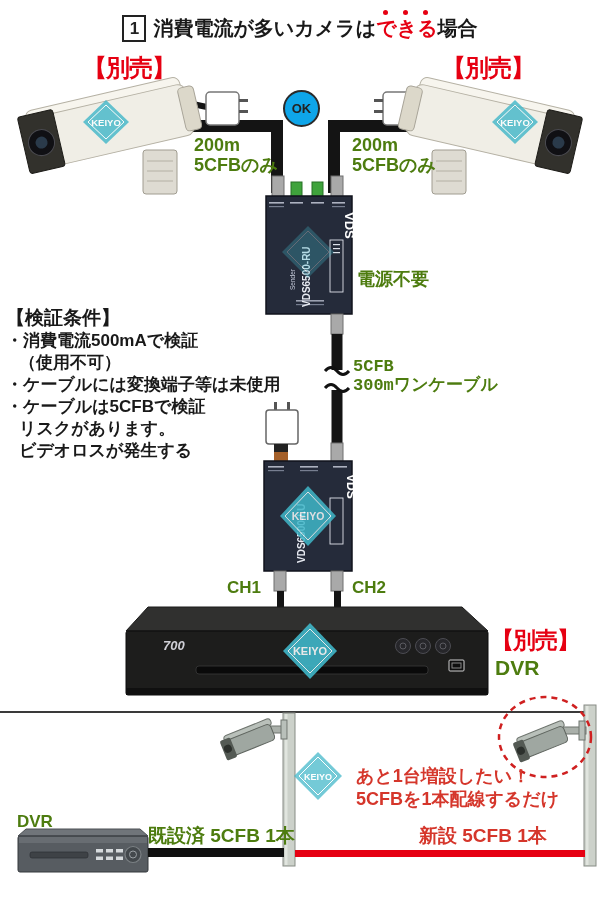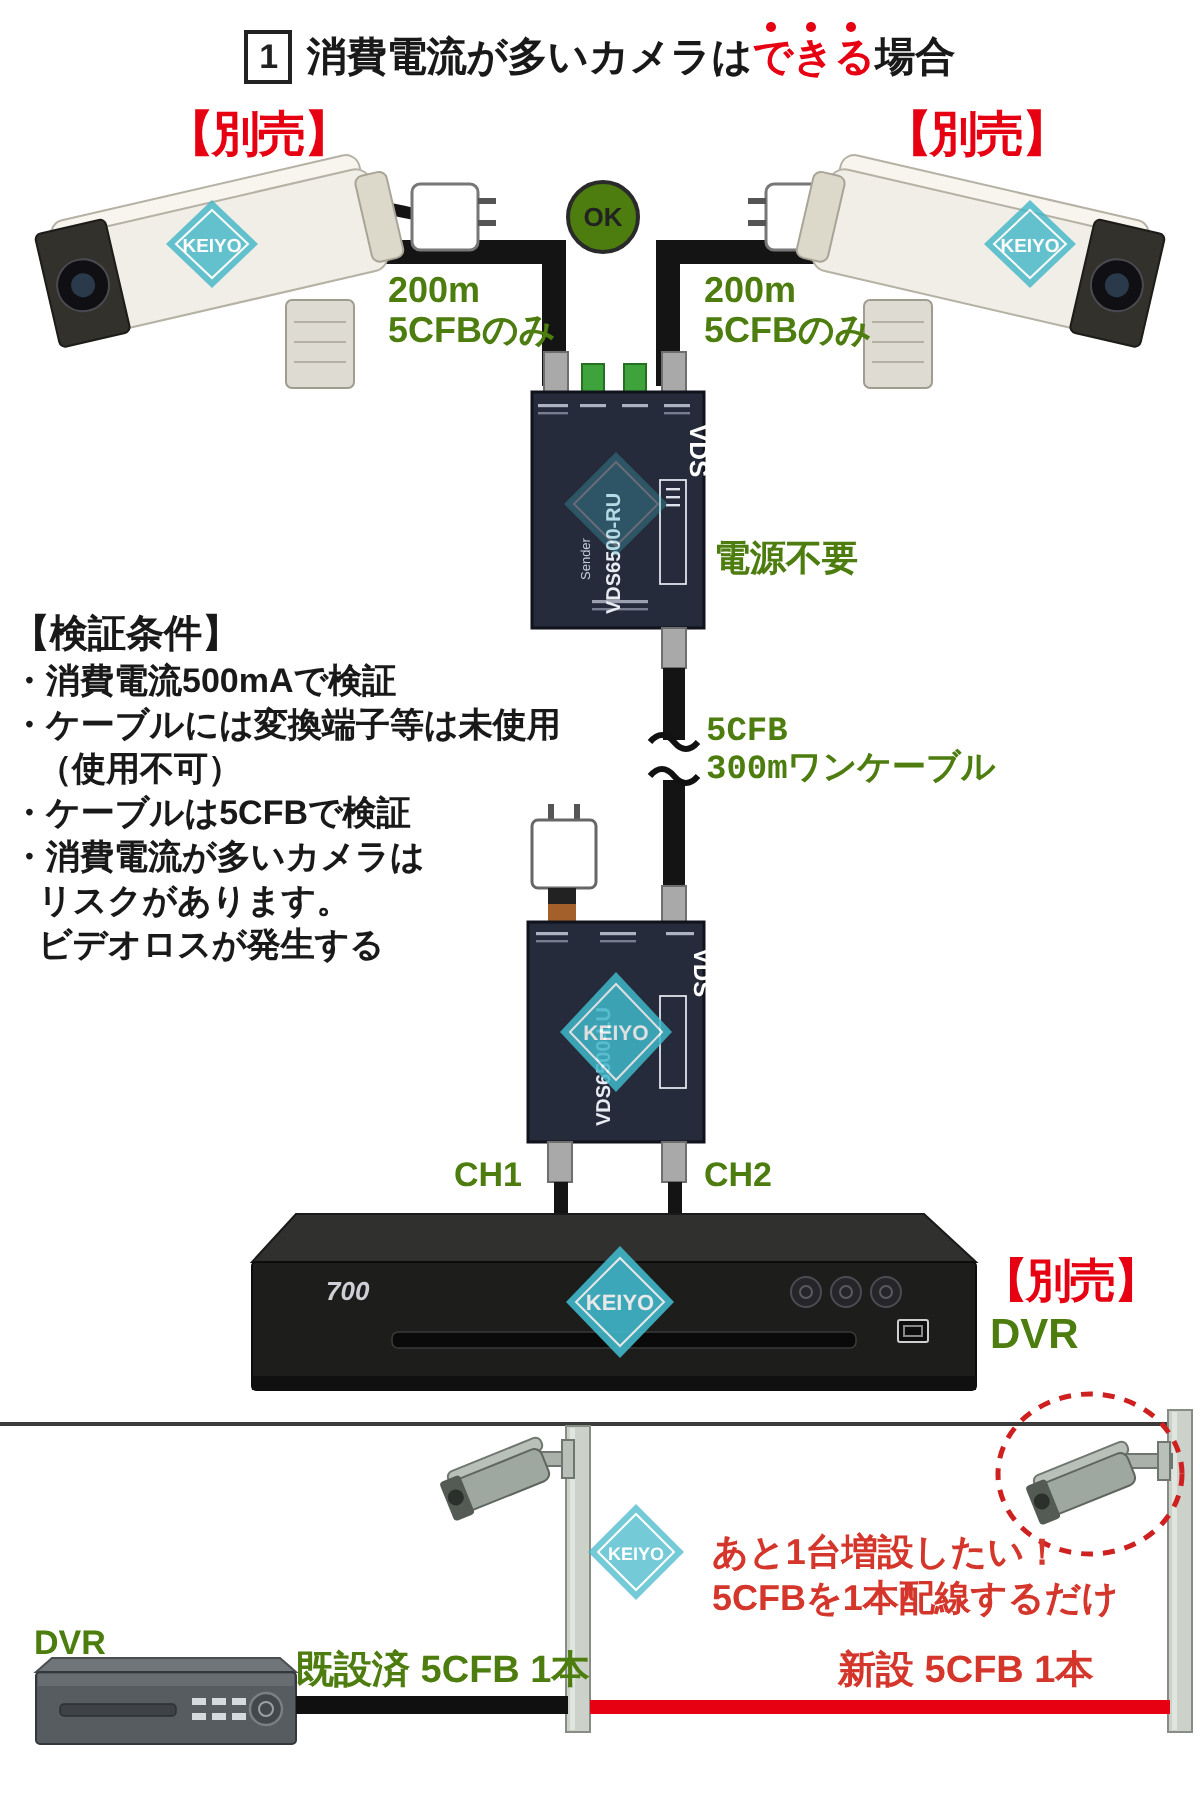--- a/index.html
+++ b/index.html
@@ -14,21 +14,21 @@
   .title-row{position:absolute;left:0;top:15px;width:100%;display:flex;justify-content:center;
              align-items:center;gap:7px;}
   .step-box{display:inline-block;border:2px solid #222;width:20px;height:23px;line-height:23px;
             text-align:center;font-weight:bold;font-size:17px;color:#222;}
   .title-text{font-size:20px;font-weight:bold;color:#191919;}
   .em-red{position:relative;color:#e60012;margin-top:23px;}
   .em-red .dot{position:absolute;top:-7px;width:5px;height:5px;border-radius:50%;background:#e60012;}
   .em-red .d1{left:7px;} .em-red .d2{left:27px;} .em-red .d3{left:47px;}
   .sold{font-size:24px;letter-spacing:-1px;}
   .ok-badge{position:absolute;left:283px;top:90px;width:33px;height:33px;border:2.5px solid #2a2a2a;
-            border-radius:50%;background:#4d7c0f;text-align:center;line-height:33px;
+            border-radius:50%;background:#0ea5e9;text-align:center;line-height:33px;
             font-size:13px;font-weight:bold;color:#222;}
   .cond{position:absolute;left:6px;top:306px;}
   .cond .hd{font-size:19px;font-weight:bold;color:#191919;line-height:24px;}
   .cond .ln{font-size:17px;font-weight:bold;line-height:22px;color:#191919;}
   .cond .ind{padding-left:13px;}
 </style>
 </head>
 <body>
 
 <div class="stage">
@@ -259,24 +259,23 @@
 <div class="t" style="left:352px;top:135px;font-size:18px;">
   <div>200m</div>
   <div>5CFBのみ</div>
 </div>
 
 <div class="t" style="left:357px;top:269px;font-size:18px;">電源不要</div>
 
 <div class="cond">
   <div class="hd">【検証条件】</div>
   <div class="ln">・消費電流500mAで検証</div>
+  <div class="ln red ind">（使用不可）</div>
   <div class="ln">・ケーブルには変換端子等は未使用</div>
-  <div class="ln red ind">（使用不可）</div>
   <div class="ln">・ケーブルは5CFBで検証</div>
-  <div class="ln darkred">・消費電流が多いカメラは</div>
   <div class="ln darkred ind">リスクがあります。</div>
   <div class="ln darkred ind">ビデオロスが発生する</div>
 </div>
 
 <div class="t" style="left:353px;top:357px;font-size:17px;font-family:Liberation Mono, monospace;">
   <div>5CFB</div>
   <div>300mワンケーブル</div>
 </div>
 
 <div class="t" style="left:227px;top:578px;font-size:17px;">CH1</div>

